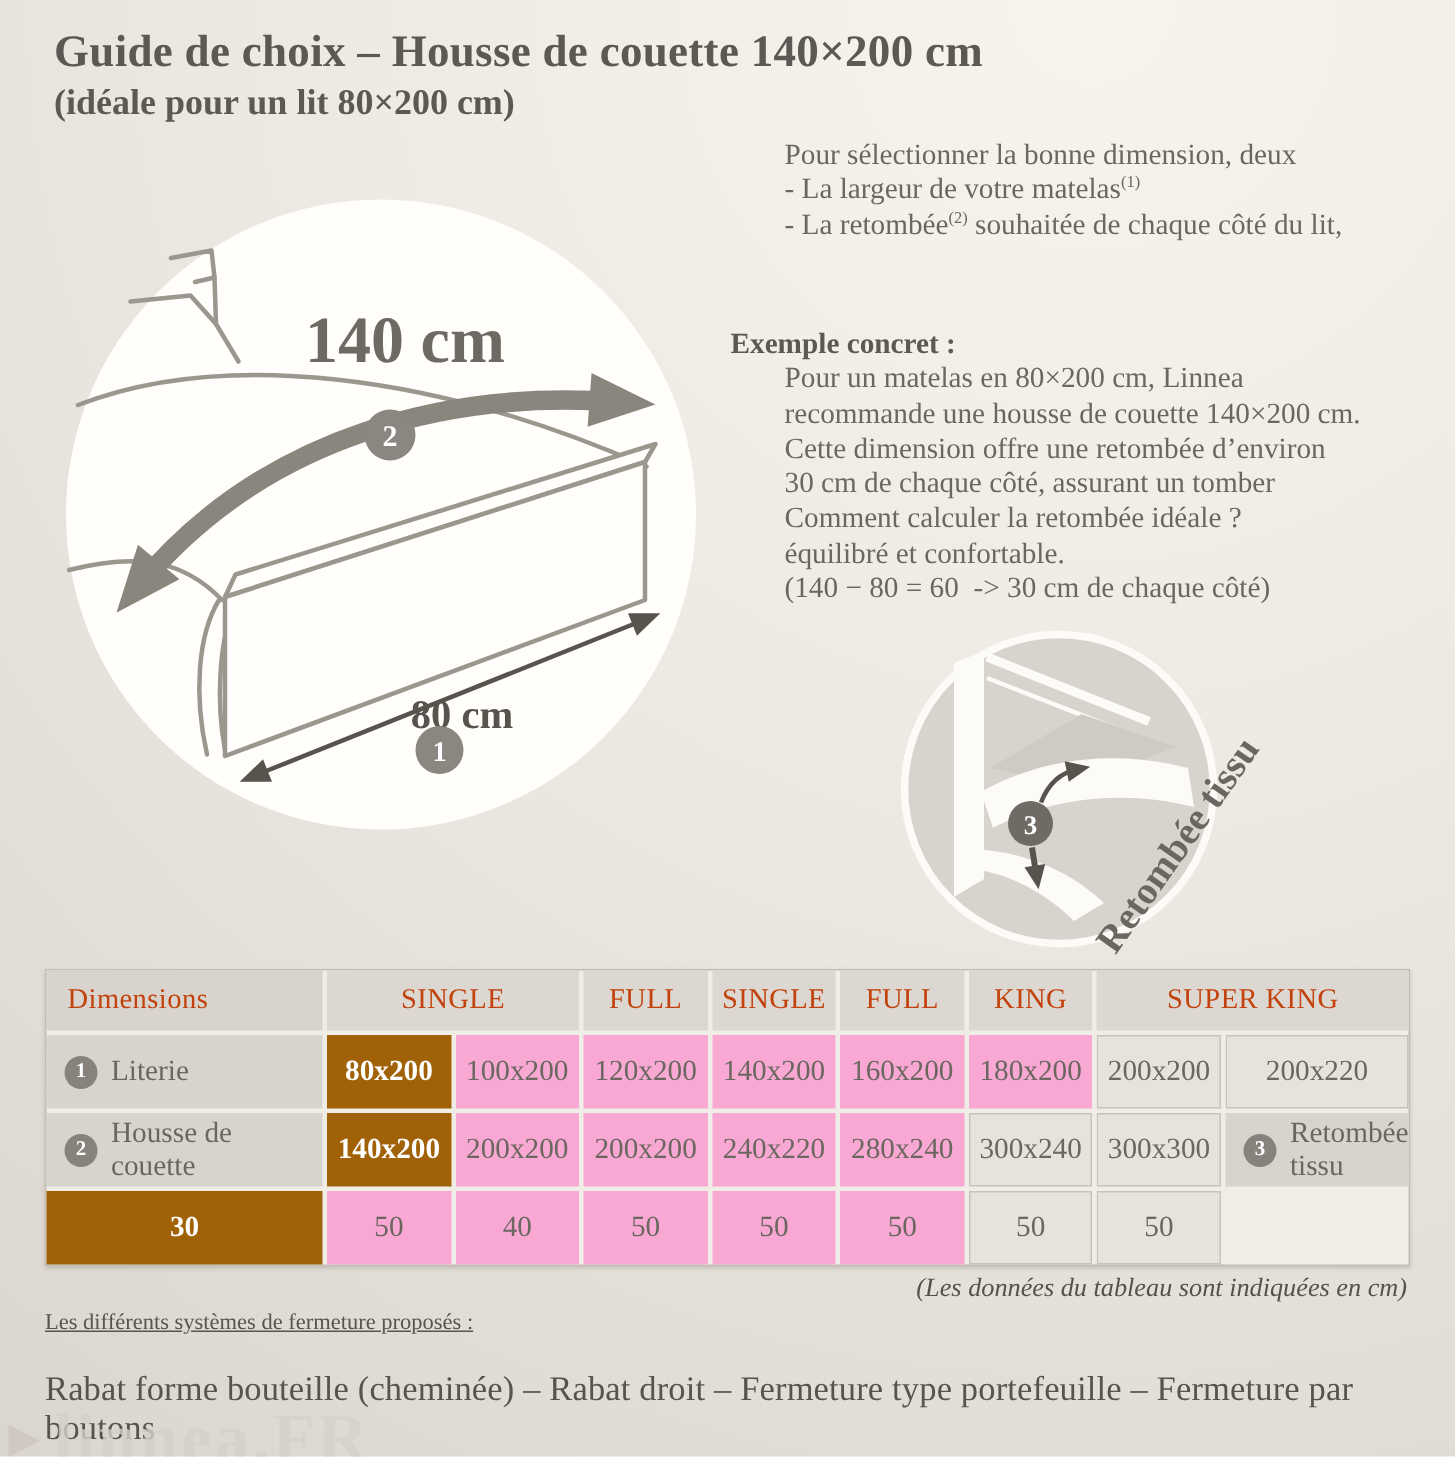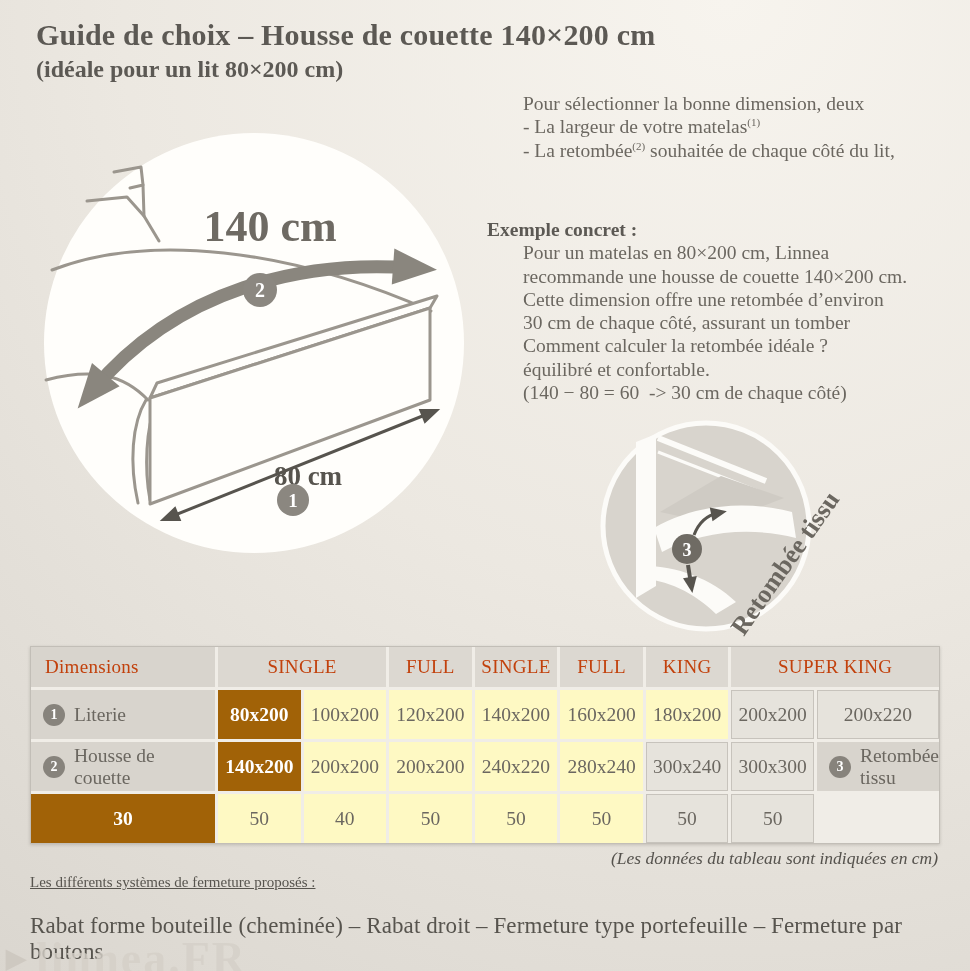--- a/index.html
+++ b/index.html
@@ -26,21 +26,21 @@
     position:absolute;left:30px;top:646px;width:908px;
     display:grid;grid-template-columns:184px repeat(8,1fr);
     grid-template-rows:40px 49px 49px 49px;gap:3px;
     background:#f0ede7;border:1px solid #c2beb7;box-shadow:0 1px 3px rgba(90,85,78,.25);
   }
   .dim-table .th{background:#dcd8d1;display:flex;align-items:center;justify-content:center;
     font-size:19px;color:#c2410c;letter-spacing:.3px;}
   .dim-table .th-left{justify-content:flex-start;padding-left:14px;background:#d8d4cd;}
   .dim-table .lbl{background:#d8d4cd;display:flex;align-items:center;padding-left:12px;gap:9px;
     font-size:19.5px;color:#6b6760;}
-  .dim-table .td{background:#fef9c3;display:flex;align-items:center;justify-content:center;
+  .dim-table .td{background:#f9a8d4;display:flex;align-items:center;justify-content:center;
     font-size:19.5px;color:#6b6760;}
   .dim-table .td.lt{background:#e6e3dc;box-shadow:inset 0 0 0 1px rgba(140,136,128,.35);}
   .dim-table .td.hl{background:#a16207;color:#ffffff;font-weight:bold;}
   .badge{display:inline-flex;align-items:center;justify-content:center;flex:0 0 auto;
     width:22px;height:22px;border-radius:50%;background:#87837c;color:#fff;
     font-size:14px;font-weight:bold;}
   
   .note{position:absolute;right:32px;top:848px;font-size:17.5px;font-style:italic;color:#55524d;}
   .closures{position:absolute;left:30px;top:874px;width:920px;color:#57544e;}
   .closures .c-head{font-size:15px;text-decoration:underline;}

